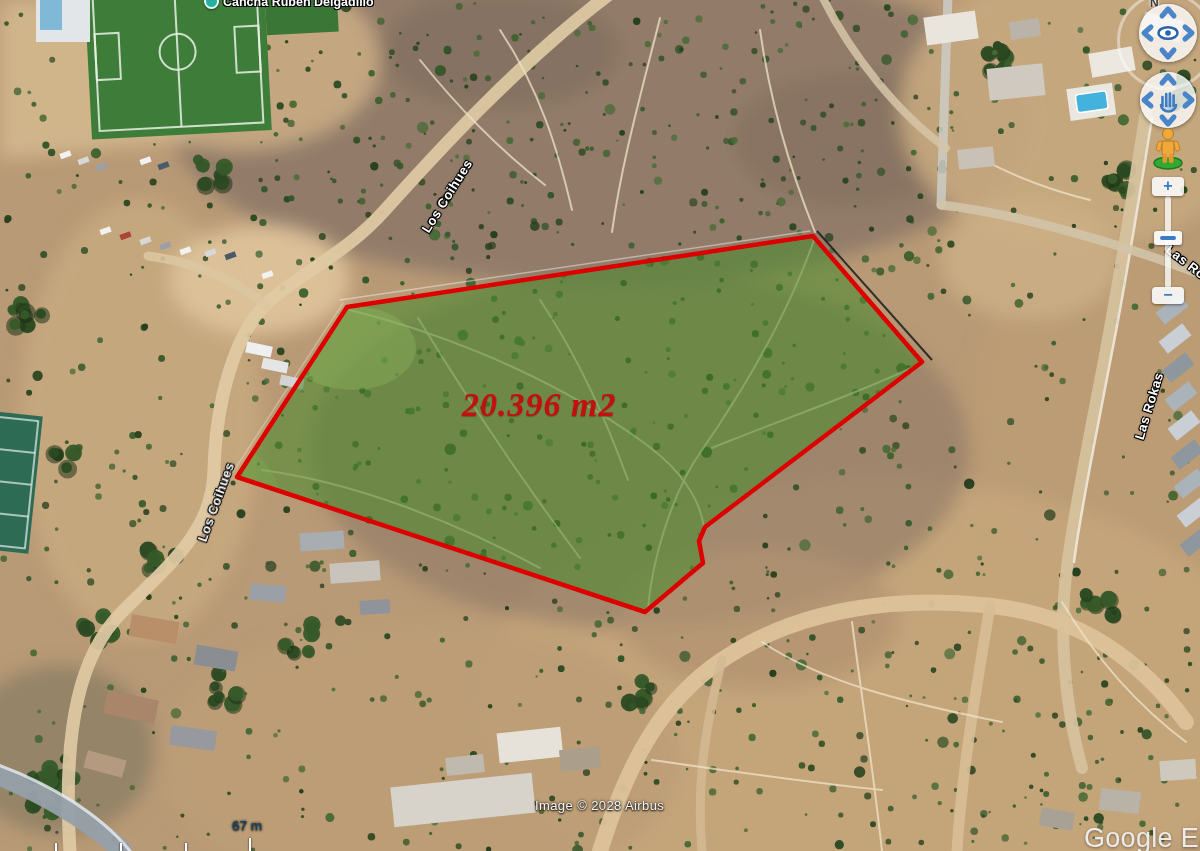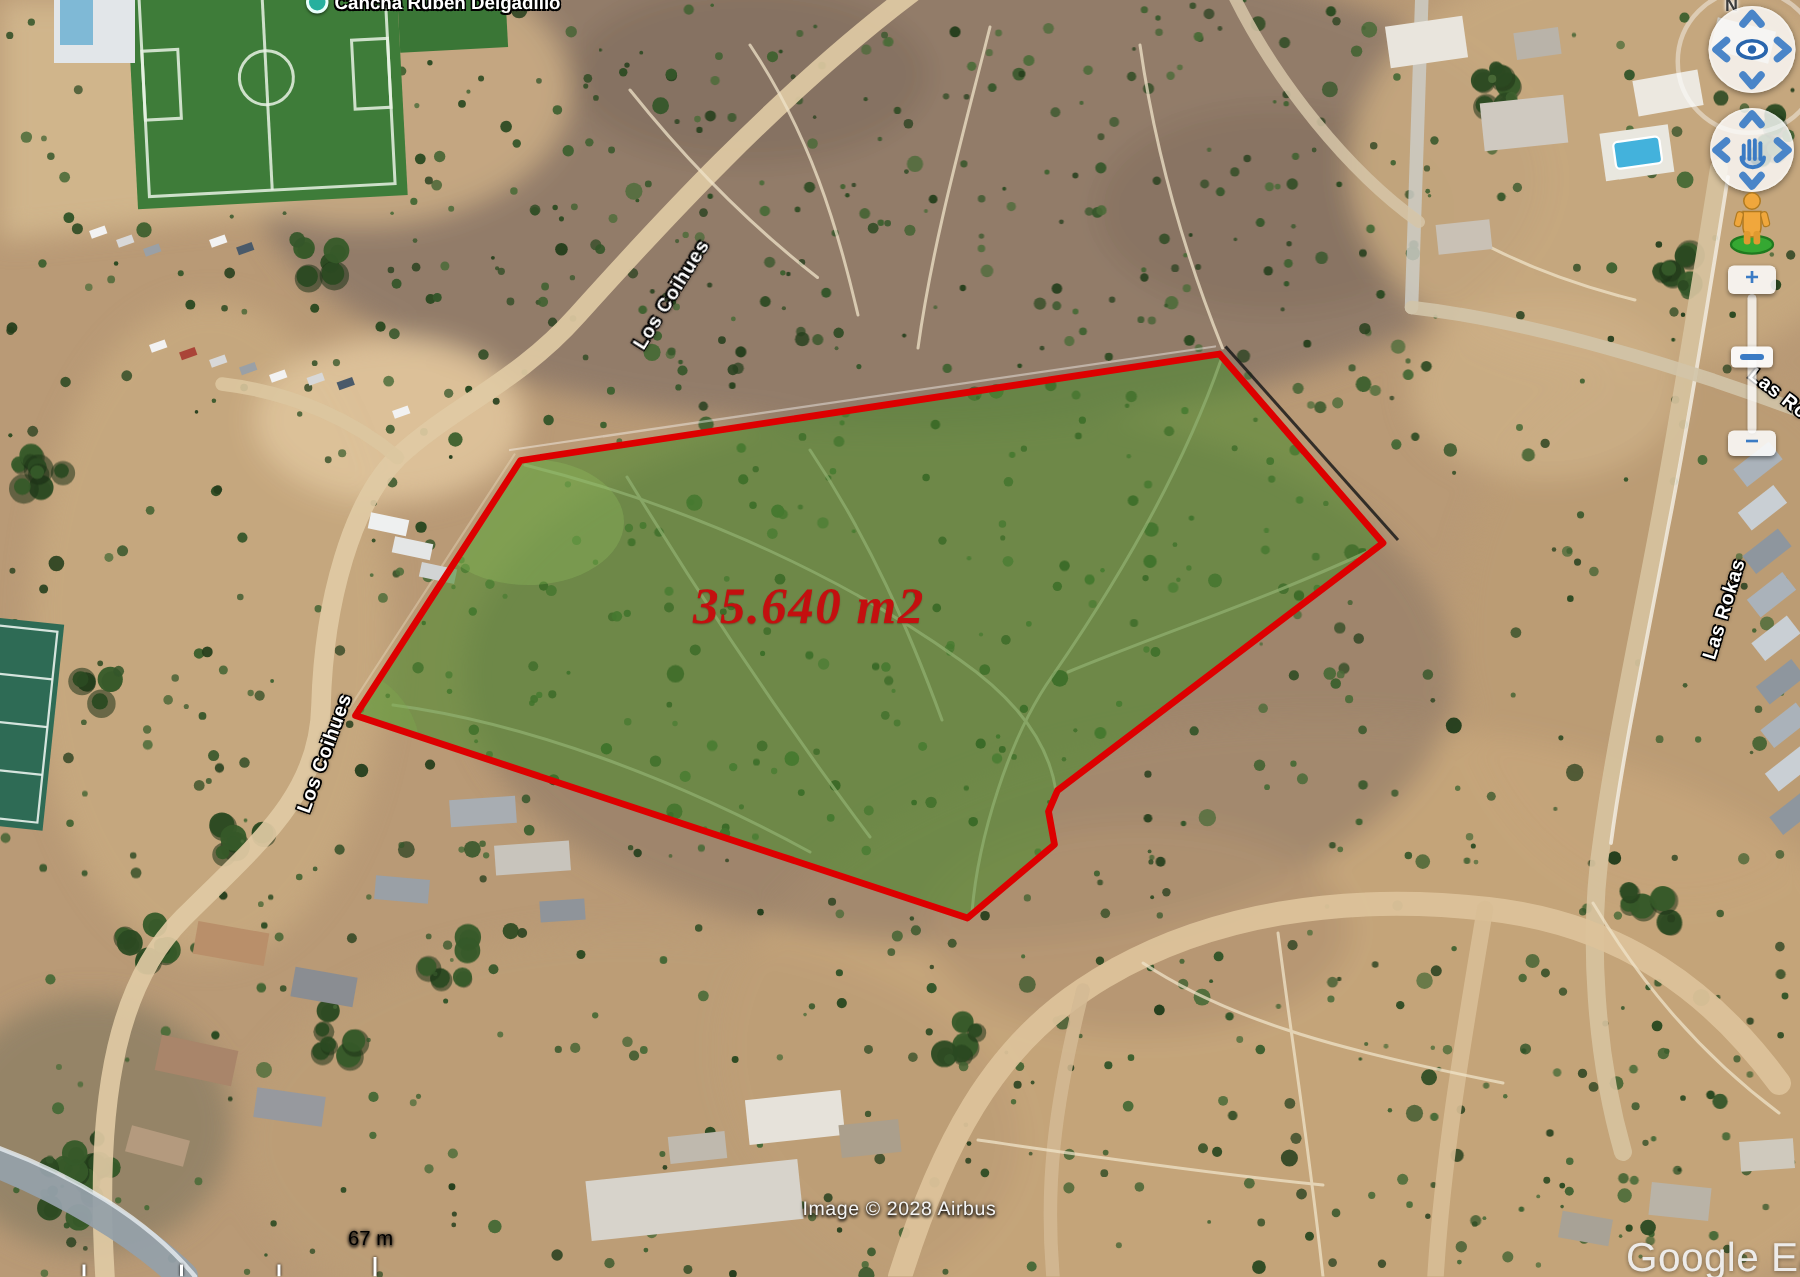--- a/index.html
+++ b/index.html
@@ -32,21 +32,21 @@
   
   #attribution{
     position:absolute;z-index:4;left:535px;top:798px;color:#f4f4f4;font-size:13px;
     letter-spacing:.4px;text-shadow:0 0 3px #000,0 1px 2px #000;
   }
   #watermark{
     position:absolute;z-index:4;left:1084px;top:823px;color:#f0f0f0;font-size:27px;
     letter-spacing:.3px;opacity:.95;text-shadow:0 1px 3px rgba(0,0,0,.45);white-space:nowrap;
   }
   #scale-label{
-    position:absolute;z-index:4;left:232px;top:818px;color:#000000;font-size:13.5px;
+    position:absolute;z-index:4;left:232px;top:818px;color:#0c4a6e;font-size:13.5px;
     text-shadow:0 0 3px #000,0 1px 2px #000;
   }
   .scale-tick{position:absolute;z-index:4;width:2px;background:#fff;box-shadow:0 0 2px #000;}
   
   .joystick{
     position:absolute;z-index:5;border-radius:50%;
     background:rgba(252,252,252,.8);box-shadow:0 1px 4px rgba(0,0,0,.45), inset 0 0 2px #fff;
   }
   #look-joystick{left:1139px;top:4px;width:58px;height:58px;}
   #move-joystick{left:1140px;top:72px;width:56px;height:56px;}
@@ -1452,21 +1452,21 @@
   </svg>
 
   <div class="poi">
     <span class="poi-dot"></span>
     <span class="poi-text">Cancha Rubén Delgadillo</span>
   </div>
   <div class="street-label" id="street-upper">Los Coihues</div>
   <div class="street-label" id="street-left">Los Coihues</div>
   <div class="street-label" id="street-right">Las Rokas</div>
   <div class="street-label" id="street-partial">Las Ro</div>
-  <div id="area-label">35.640 m2</div>
+  <div id="area-label">20.396 m2</div>
 
   <div id="compass-ring"></div>
   <div id="compass-north">N</div>
 
   <div class="joystick" id="look-joystick">
     <svg width="58" height="58" viewBox="0 0 58 58">
       <g stroke="#4a85c8" stroke-width="5" fill="none" stroke-linecap="round" stroke-linejoin="round">
         <path d="M23,12 L29,5 L35,12"></path>
         <path d="M23,46 L29,53 L35,46"></path>
         <path d="M12,23 L5,29 L12,35"></path>

